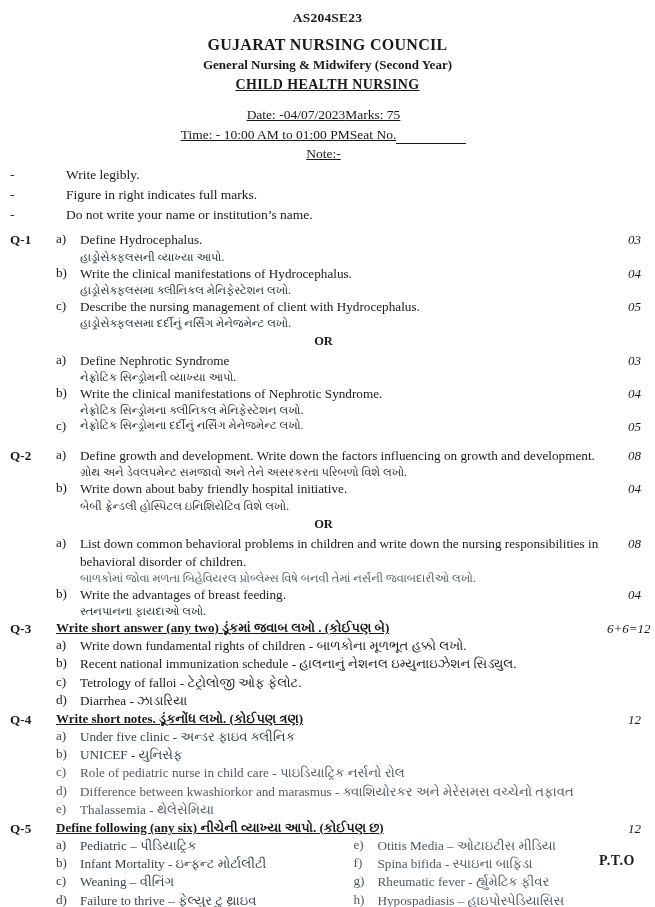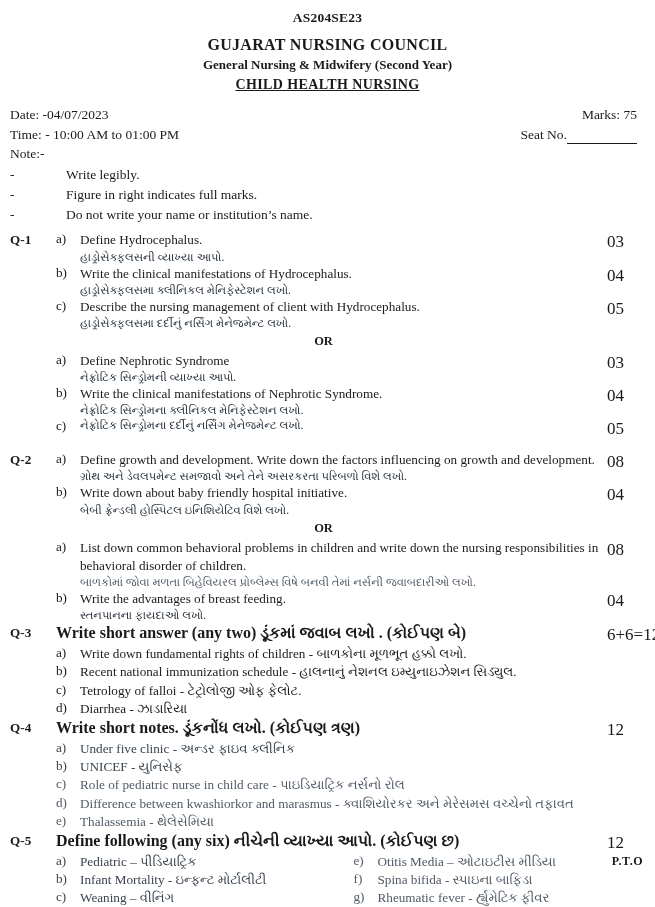--- a/index.html
+++ b/index.html
@@ -55,22 +55,23 @@
 
   
   .meta {
     margin-top: 12px;
     padding: 0 18px 0 10px;
     font-size: 13.5px;
     position: relative;
   }
   .meta-row {
     display: flex;
-    justify-content: space-between;
+    justify-content: center;
     line-height: 1.45;
+    text-decoration: underline;
   }
   .meta-left { white-space: nowrap; }
   .meta-right { white-space: nowrap; }
   .blank-line {
     display: inline-block;
     border-bottom: 1px solid #1a1a1a;
     width: 70px;
     height: 12px;
     vertical-align: bottom;
   }
@@ -129,58 +130,61 @@
     line-height: 1.38;
   }
   .line-gu {
     line-height: 1.3;
     font-size: 11.5px;
     color: #26303a;
   }
   .marks {
     width: 34px;
     flex: none;
-    font-size: 17px;
+    text-align: right;
+    font-size: 13px;
     padding-top: 1px;
+    font-style: italic;
   }
   .or {
     text-align: center;
     font-weight: bold;
     font-size: 12.5px;
     margin: 3px 0 3px 0;
     padding-right: 50px;
   }
   .q-head {
     display: flex;
     align-items: flex-start;
   }
   .q-head-text {
     flex: 1;
     font-weight: bold;
-    font-size: 16px;
+    font-size: 13px;
+    text-decoration: underline;
   }
   .blk { margin-top: 1px; }
   .tight { margin-top: 12px; }
 
   
   .fade1 { color: #3a4450; }
   .fade2 { color: #505a66; }
 
   .two-col {
     display: flex;
     gap: 10px;
   }
   .two-col .col { flex: 1; min-width: 0; }
 
   .ptl {
     position: absolute;
-    right: 12px;
+    right: 20px;
     bottom: 38px;
     font-weight: bold;
-    font-size: 12px;
+    font-size: 14px;
     letter-spacing: .5px;
   }
 </style>
 </head>
 <body>
 
 <div class="page">
 
   <div class="hdr">
     <div class="code">AS204SE23</div>

